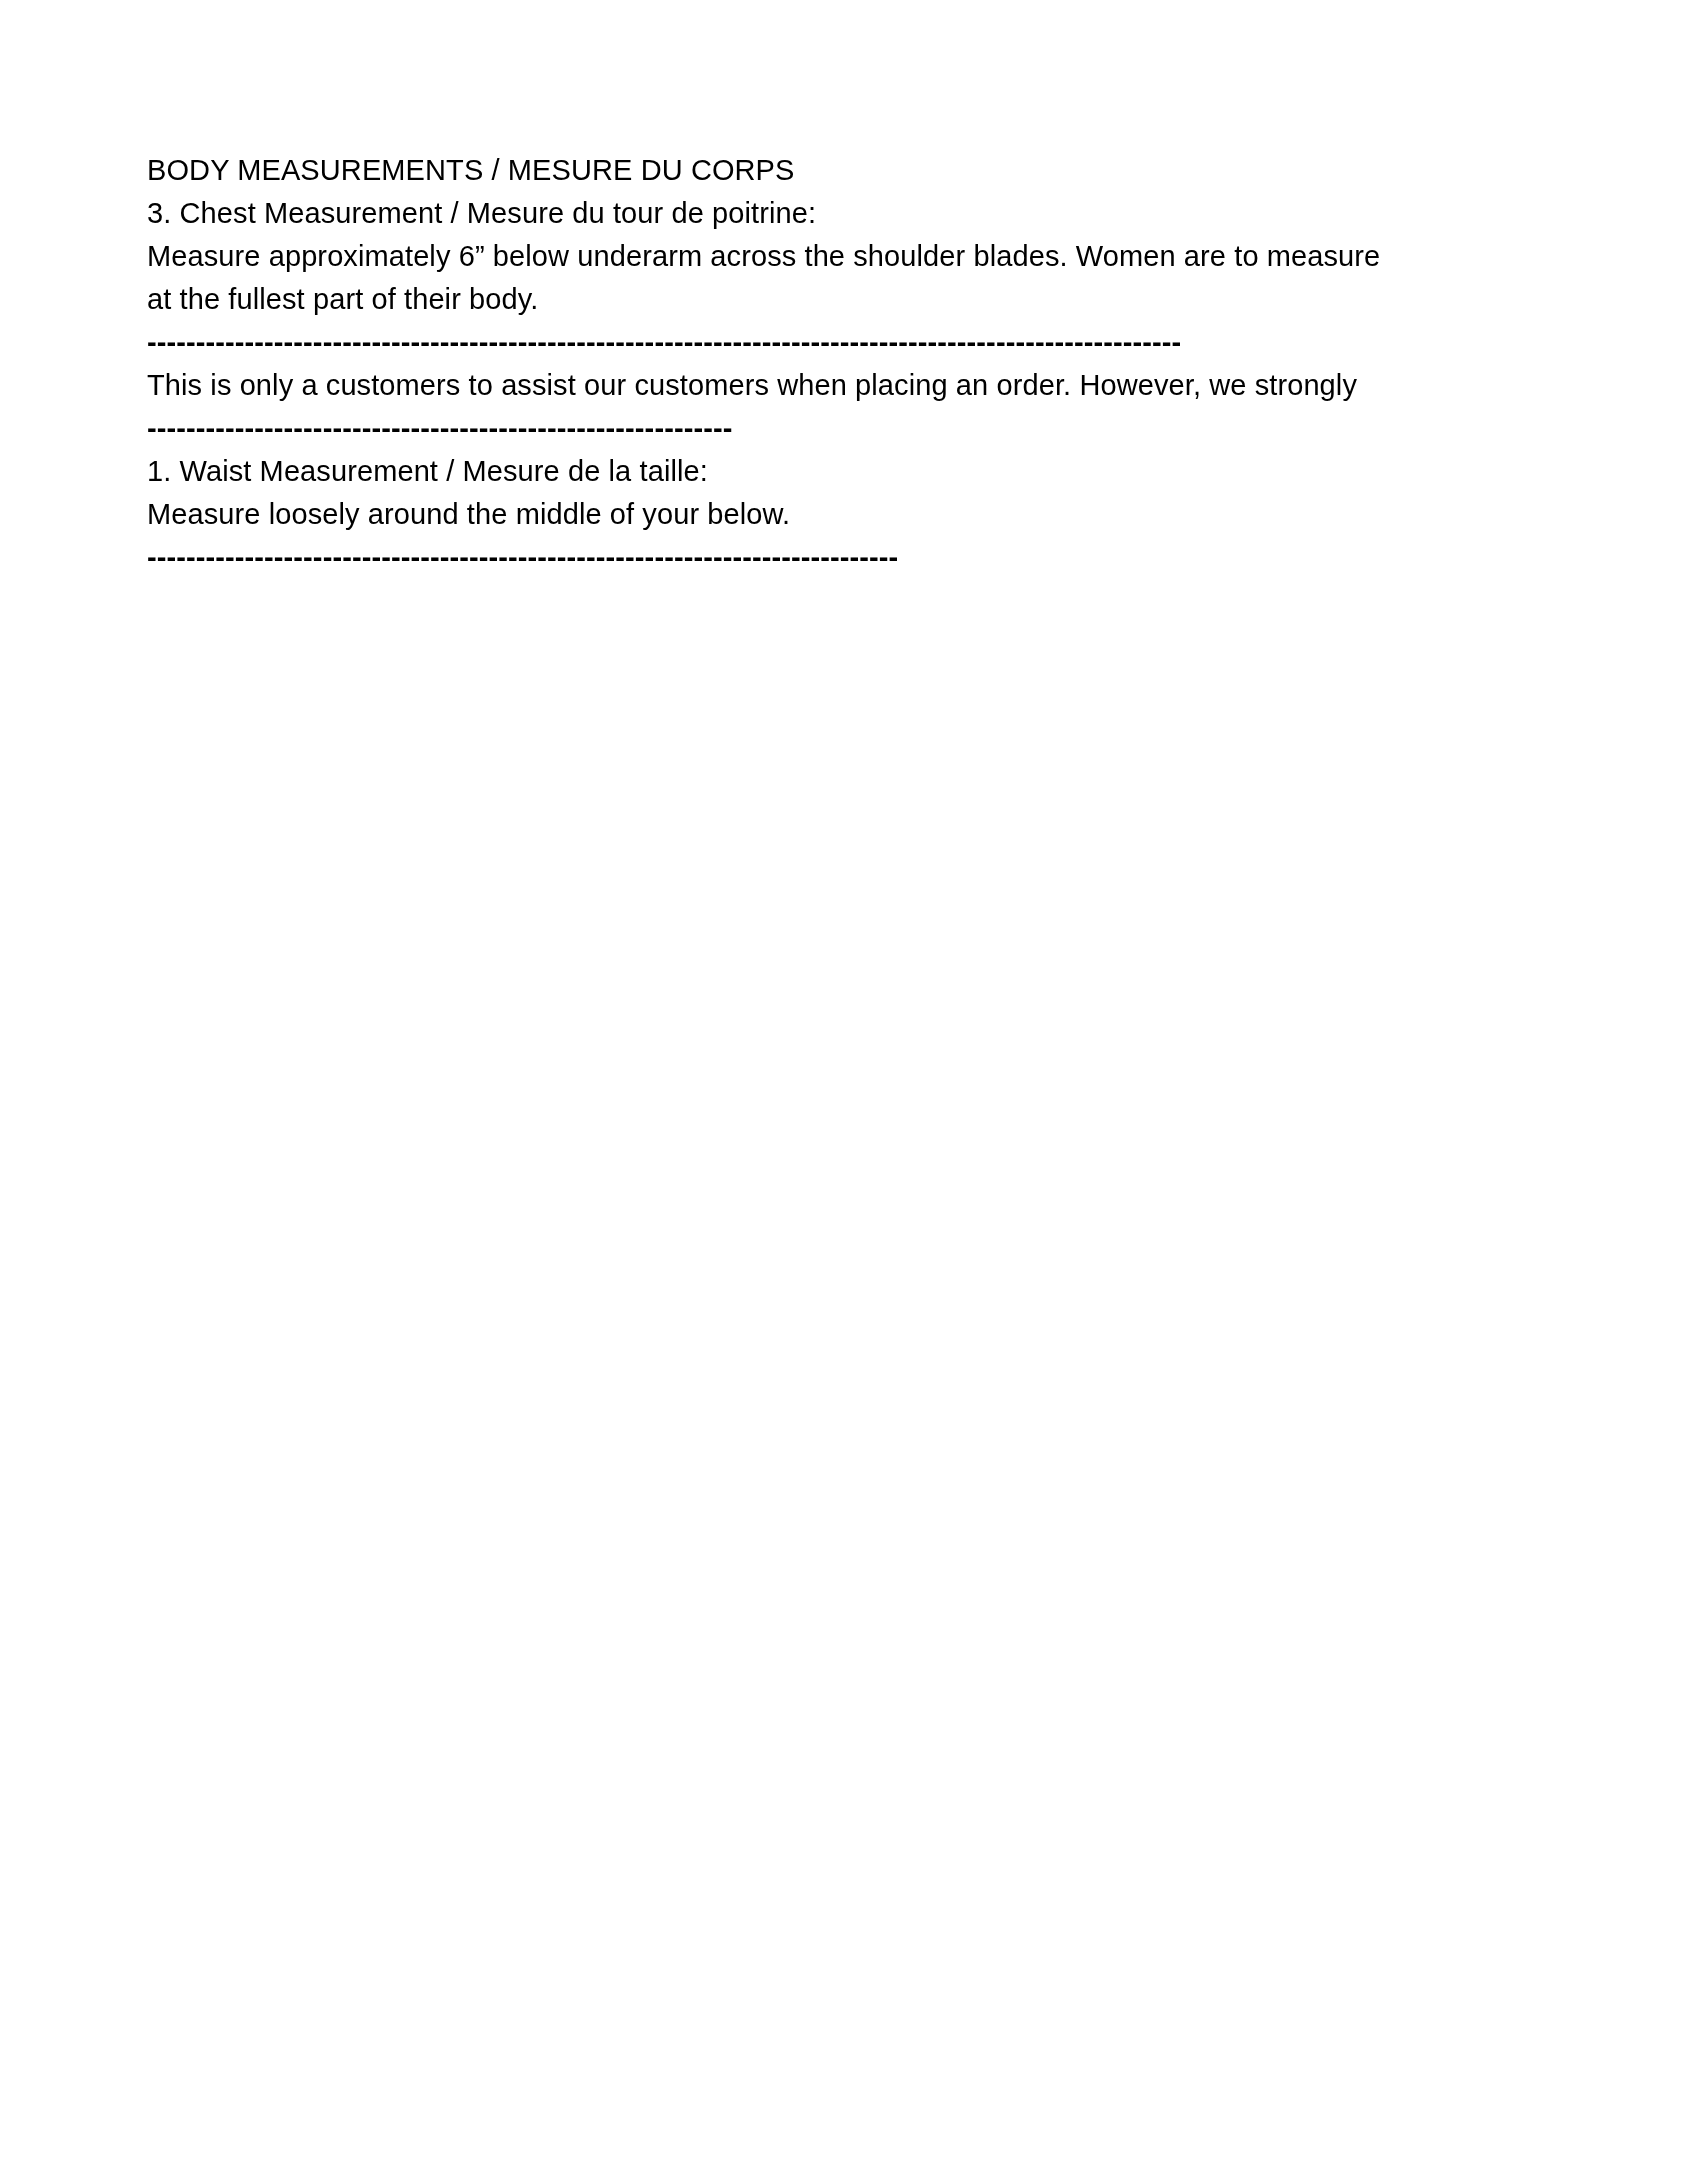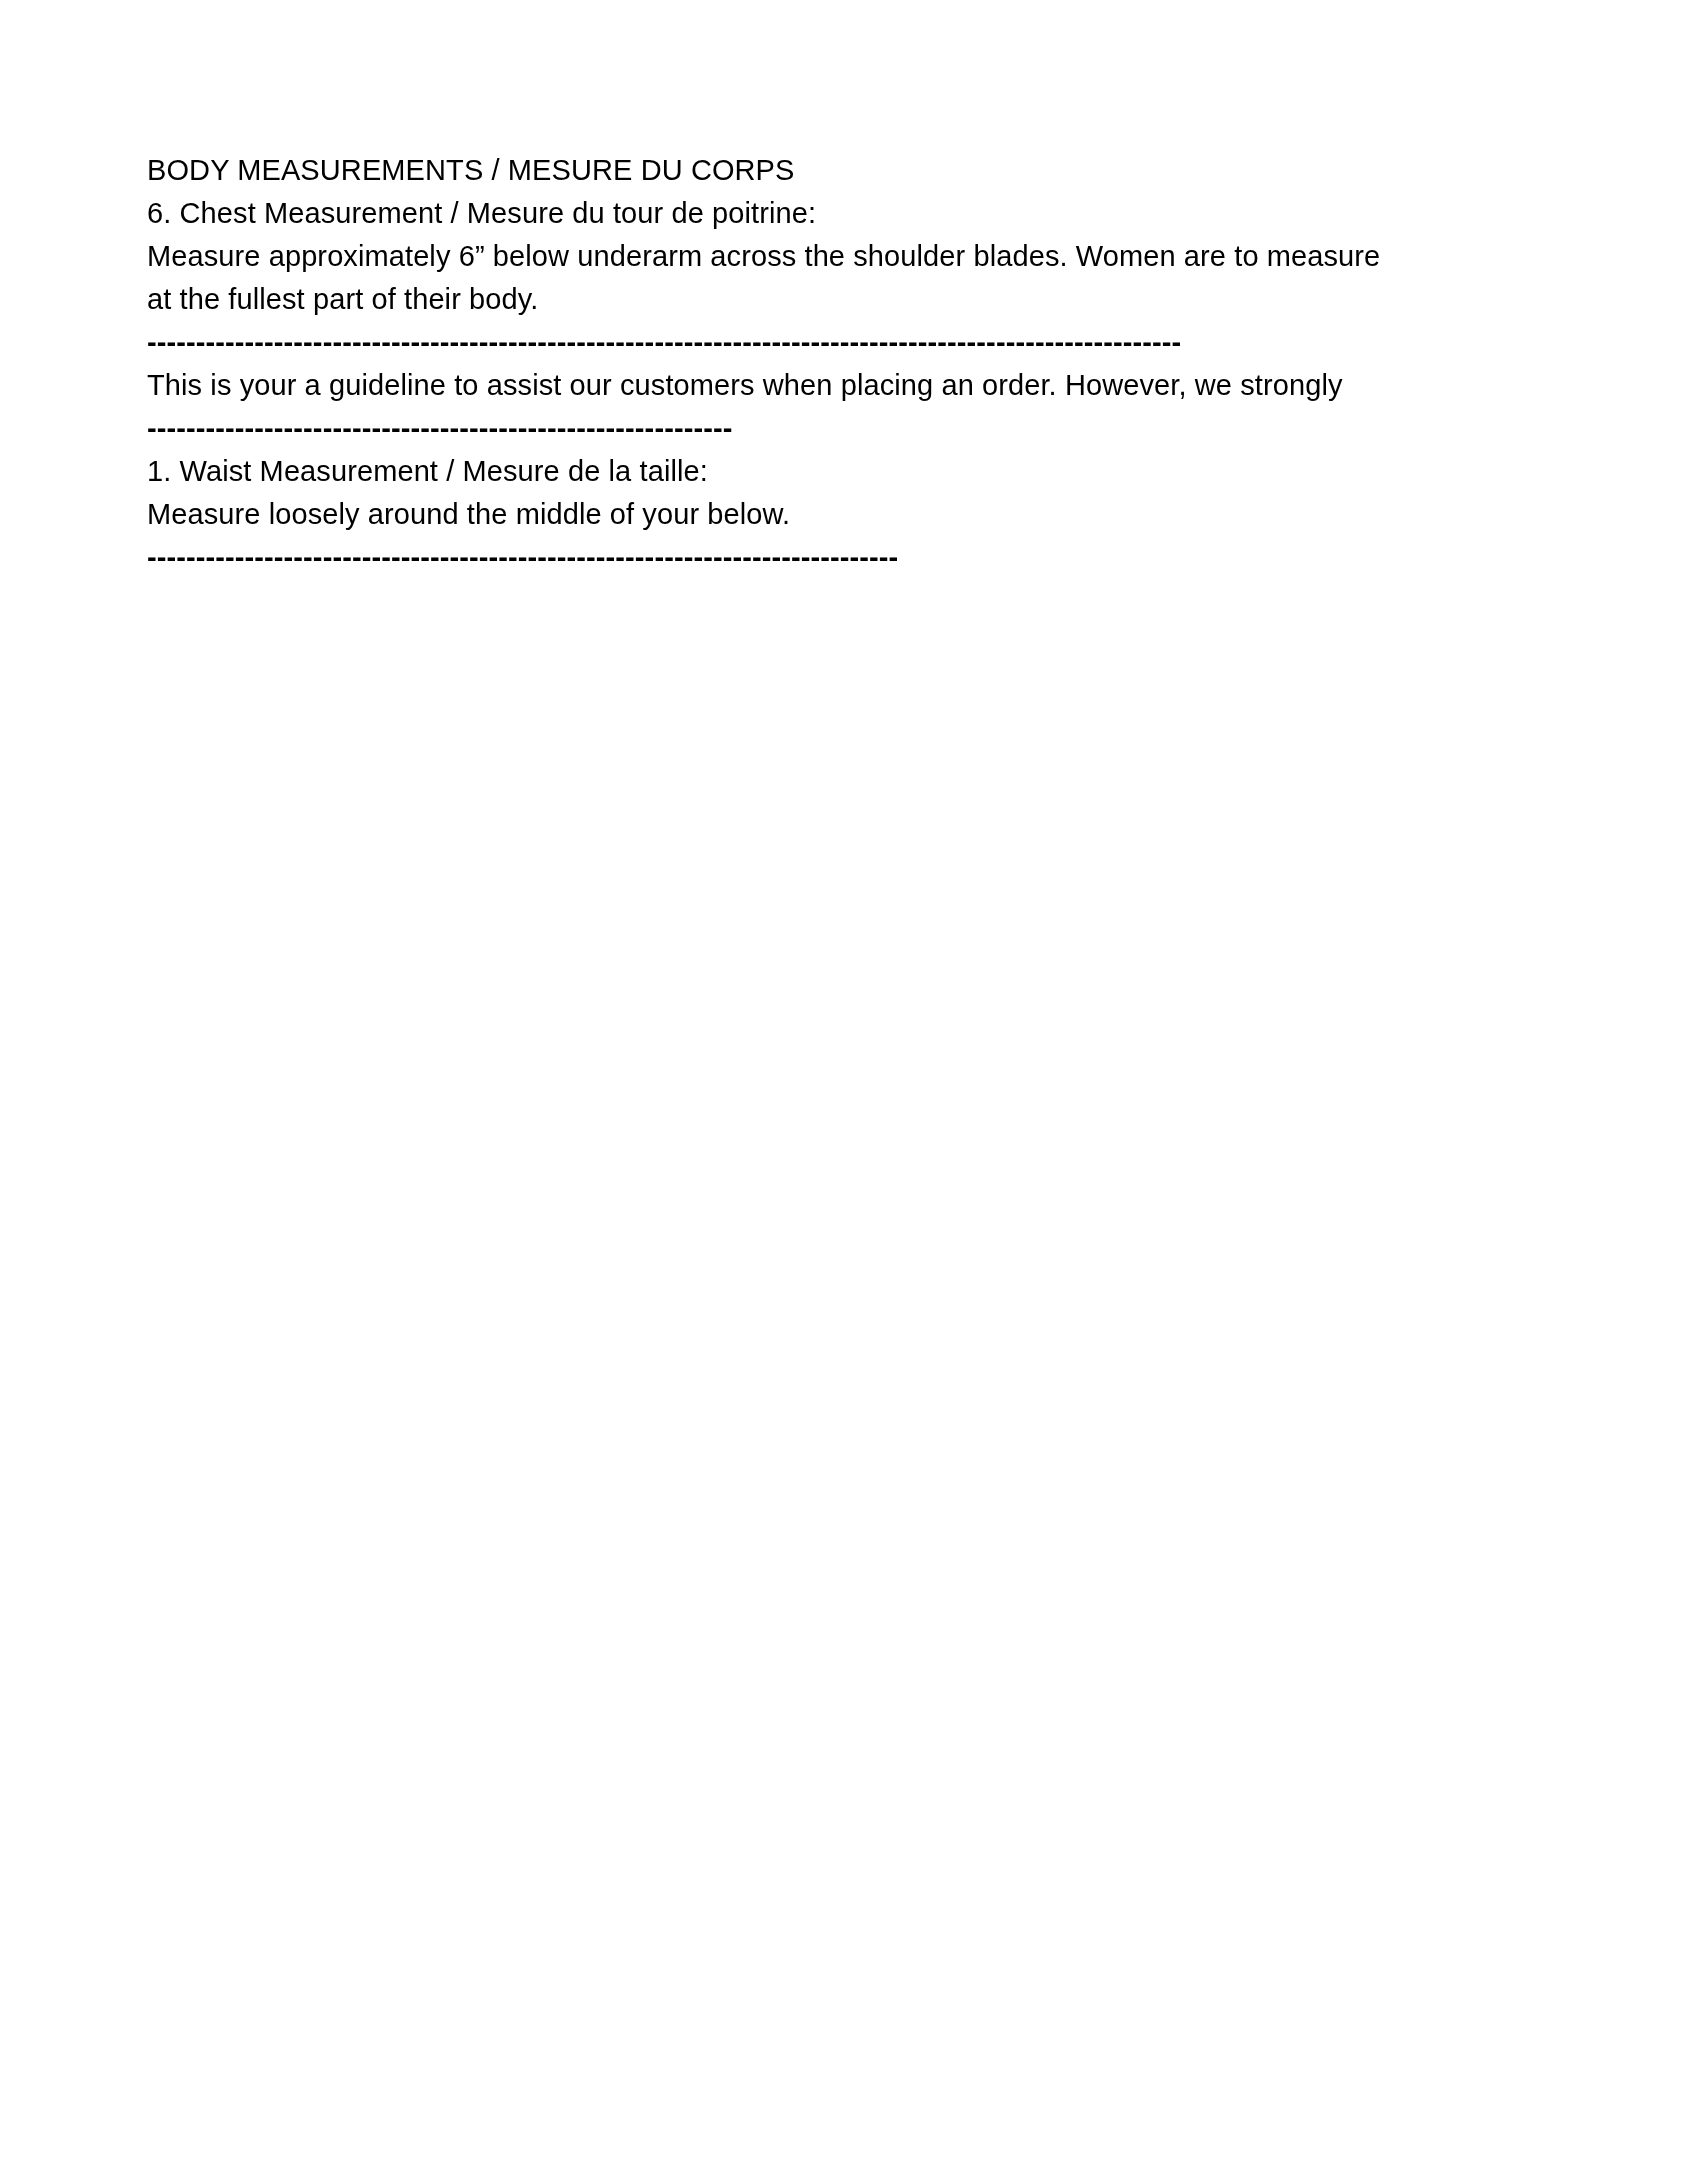--- a/index.html
+++ b/index.html
@@ -36,24 +36,24 @@
   .divider {
     font-weight: 600;
   }
 </style>
 </head>
 <body>
 
 <div class="page">
   <div class="content">
     <p class="line">BODY MEASUREMENTS / MESURE DU CORPS</p>
-    <p class="line">6. Chest Measurement / Mesure du tour de poitrine:</p>
+    <p class="line">3. Chest Measurement / Mesure du tour de poitrine:</p>
     <p class="line">Measure approximately 6” below underarm across the shoulder blades. Women are to measure</p>
     <p class="line">at the fullest part of their body.</p>
     <p class="line divider">----------------------------------------------------------------------------------------------------------</p>
-    <p class="line">This is your a guideline to assist our customers when placing an order. However, we strongly</p>
+    <p class="line">This is only a customers to assist our customers when placing an order. However, we strongly</p>
     <p class="line divider">------------------------------------------------------------</p>
     <p class="line">1. Waist Measurement / Mesure de la taille:</p>
     <p class="line">Measure loosely around the middle of your below.</p>
     <p class="line divider">-----------------------------------------------------------------------------</p>
   </div>
 </div>
 
 
 </body></html>

